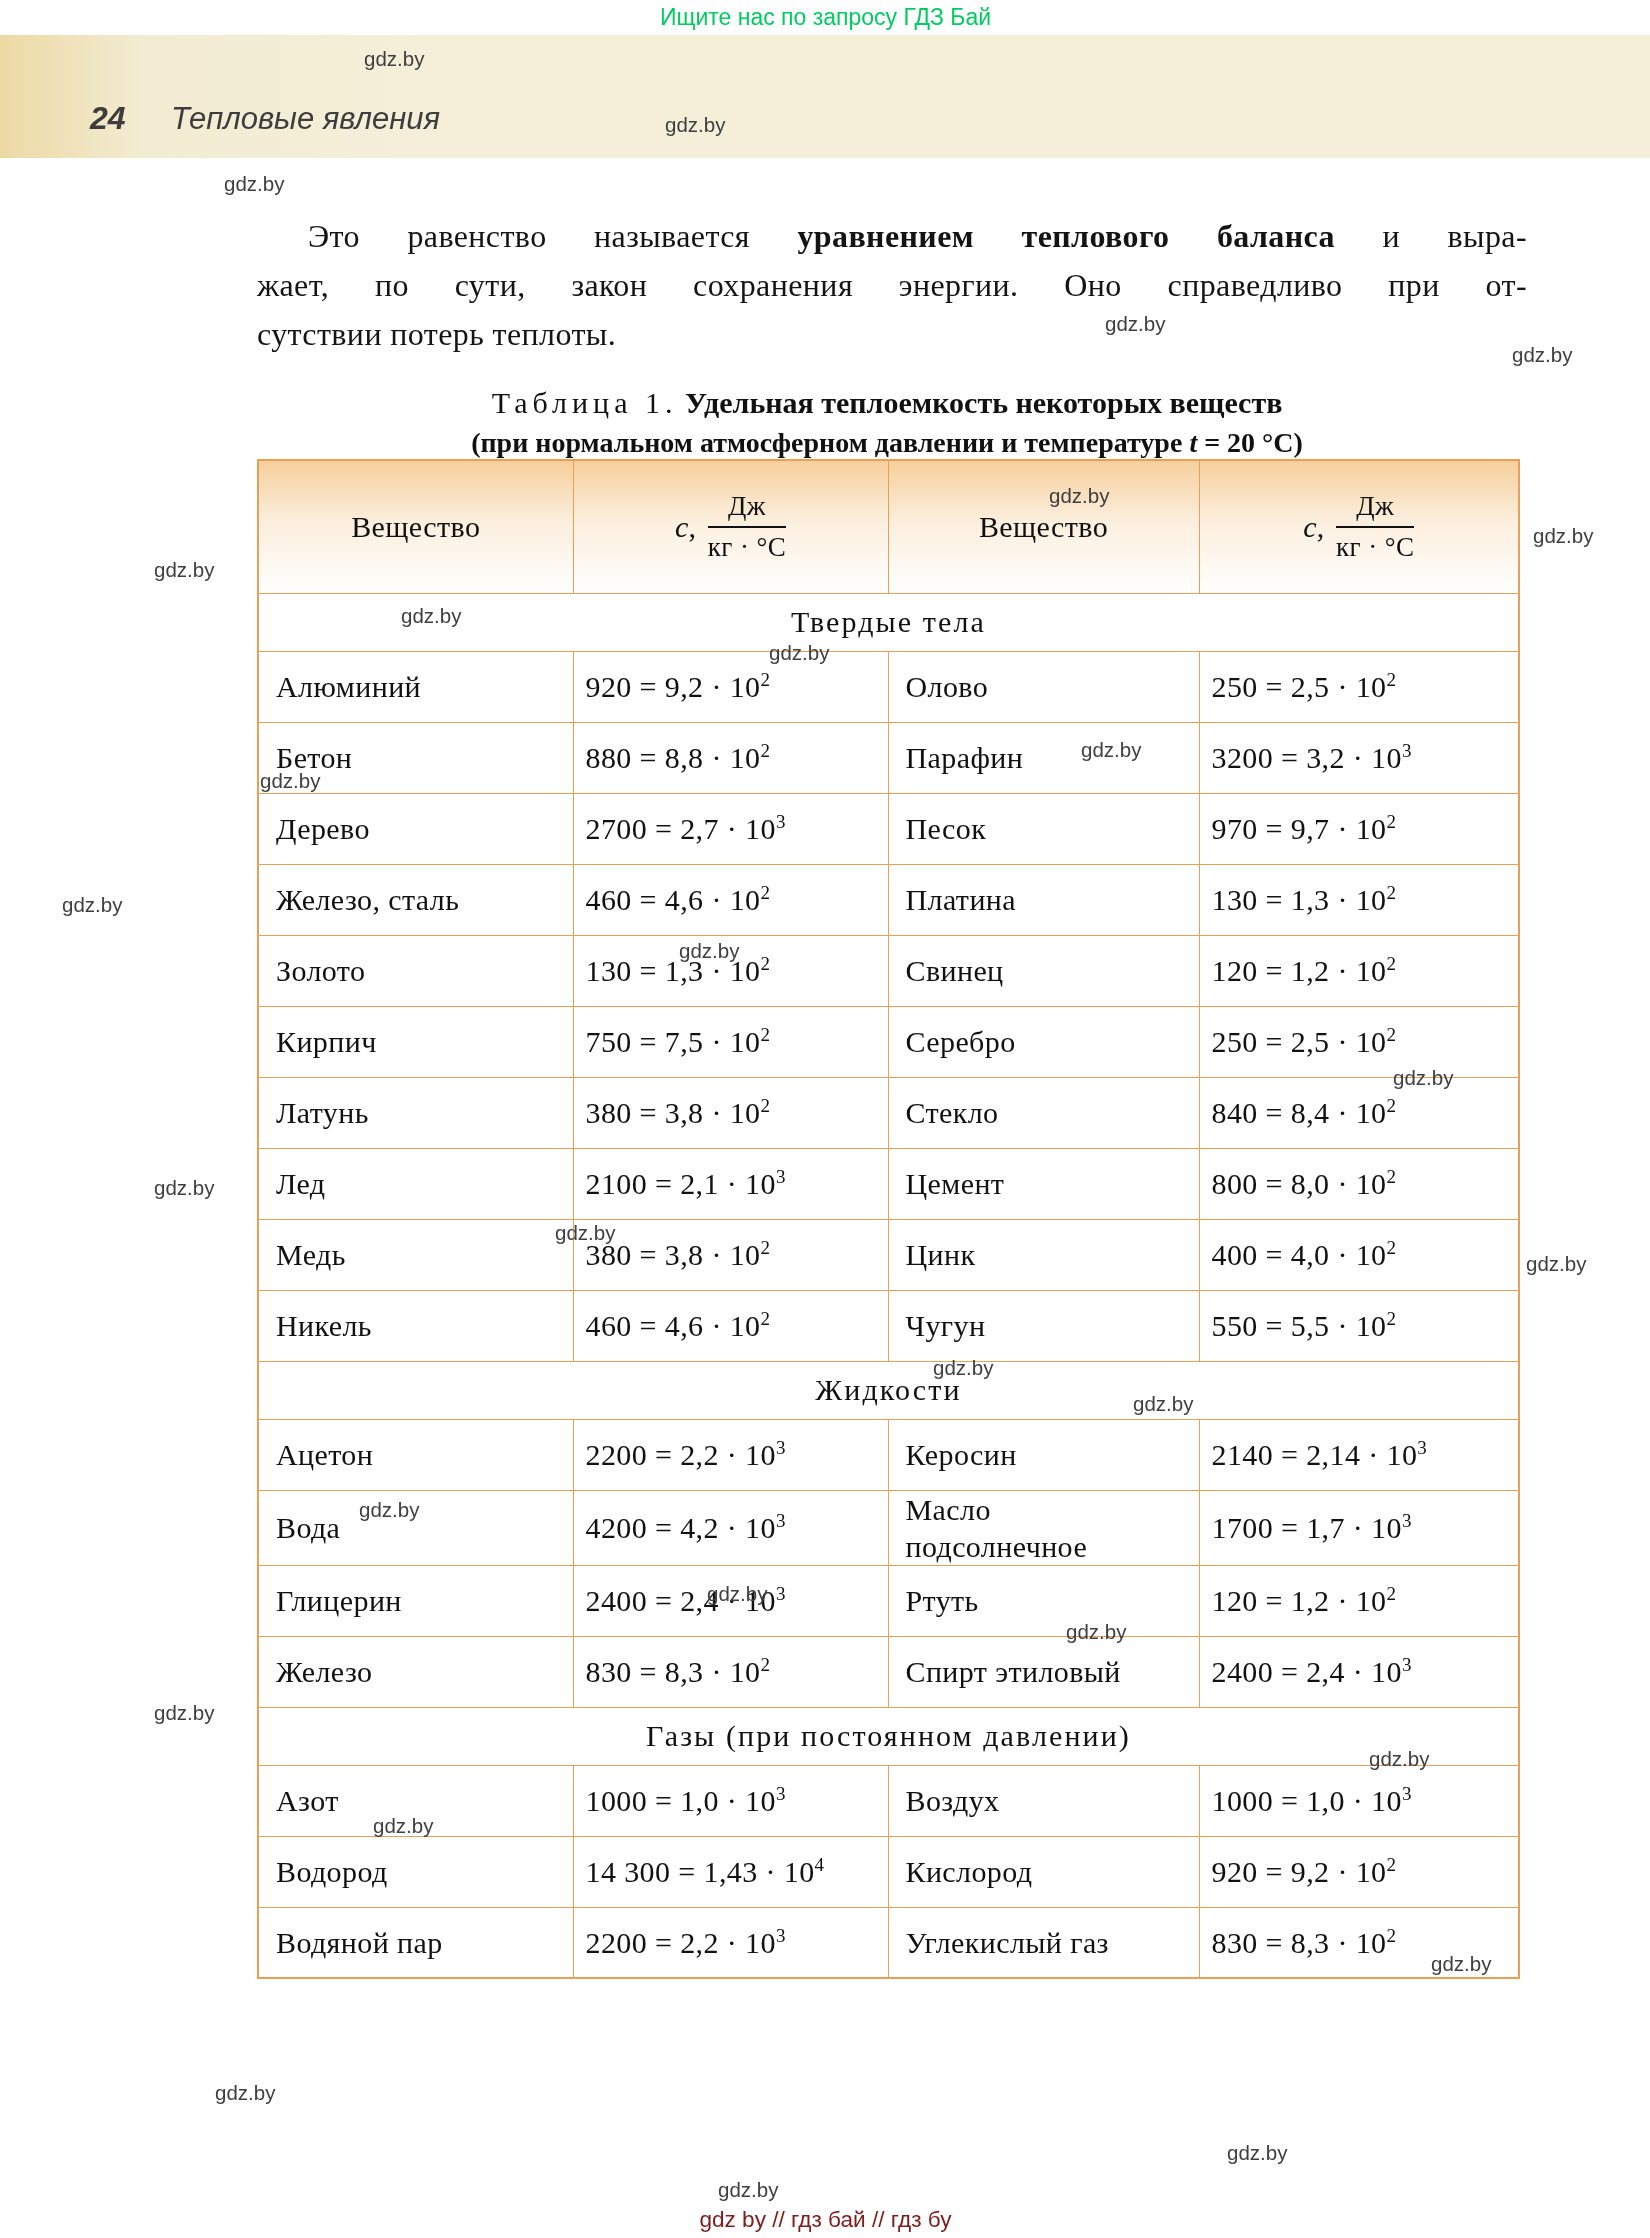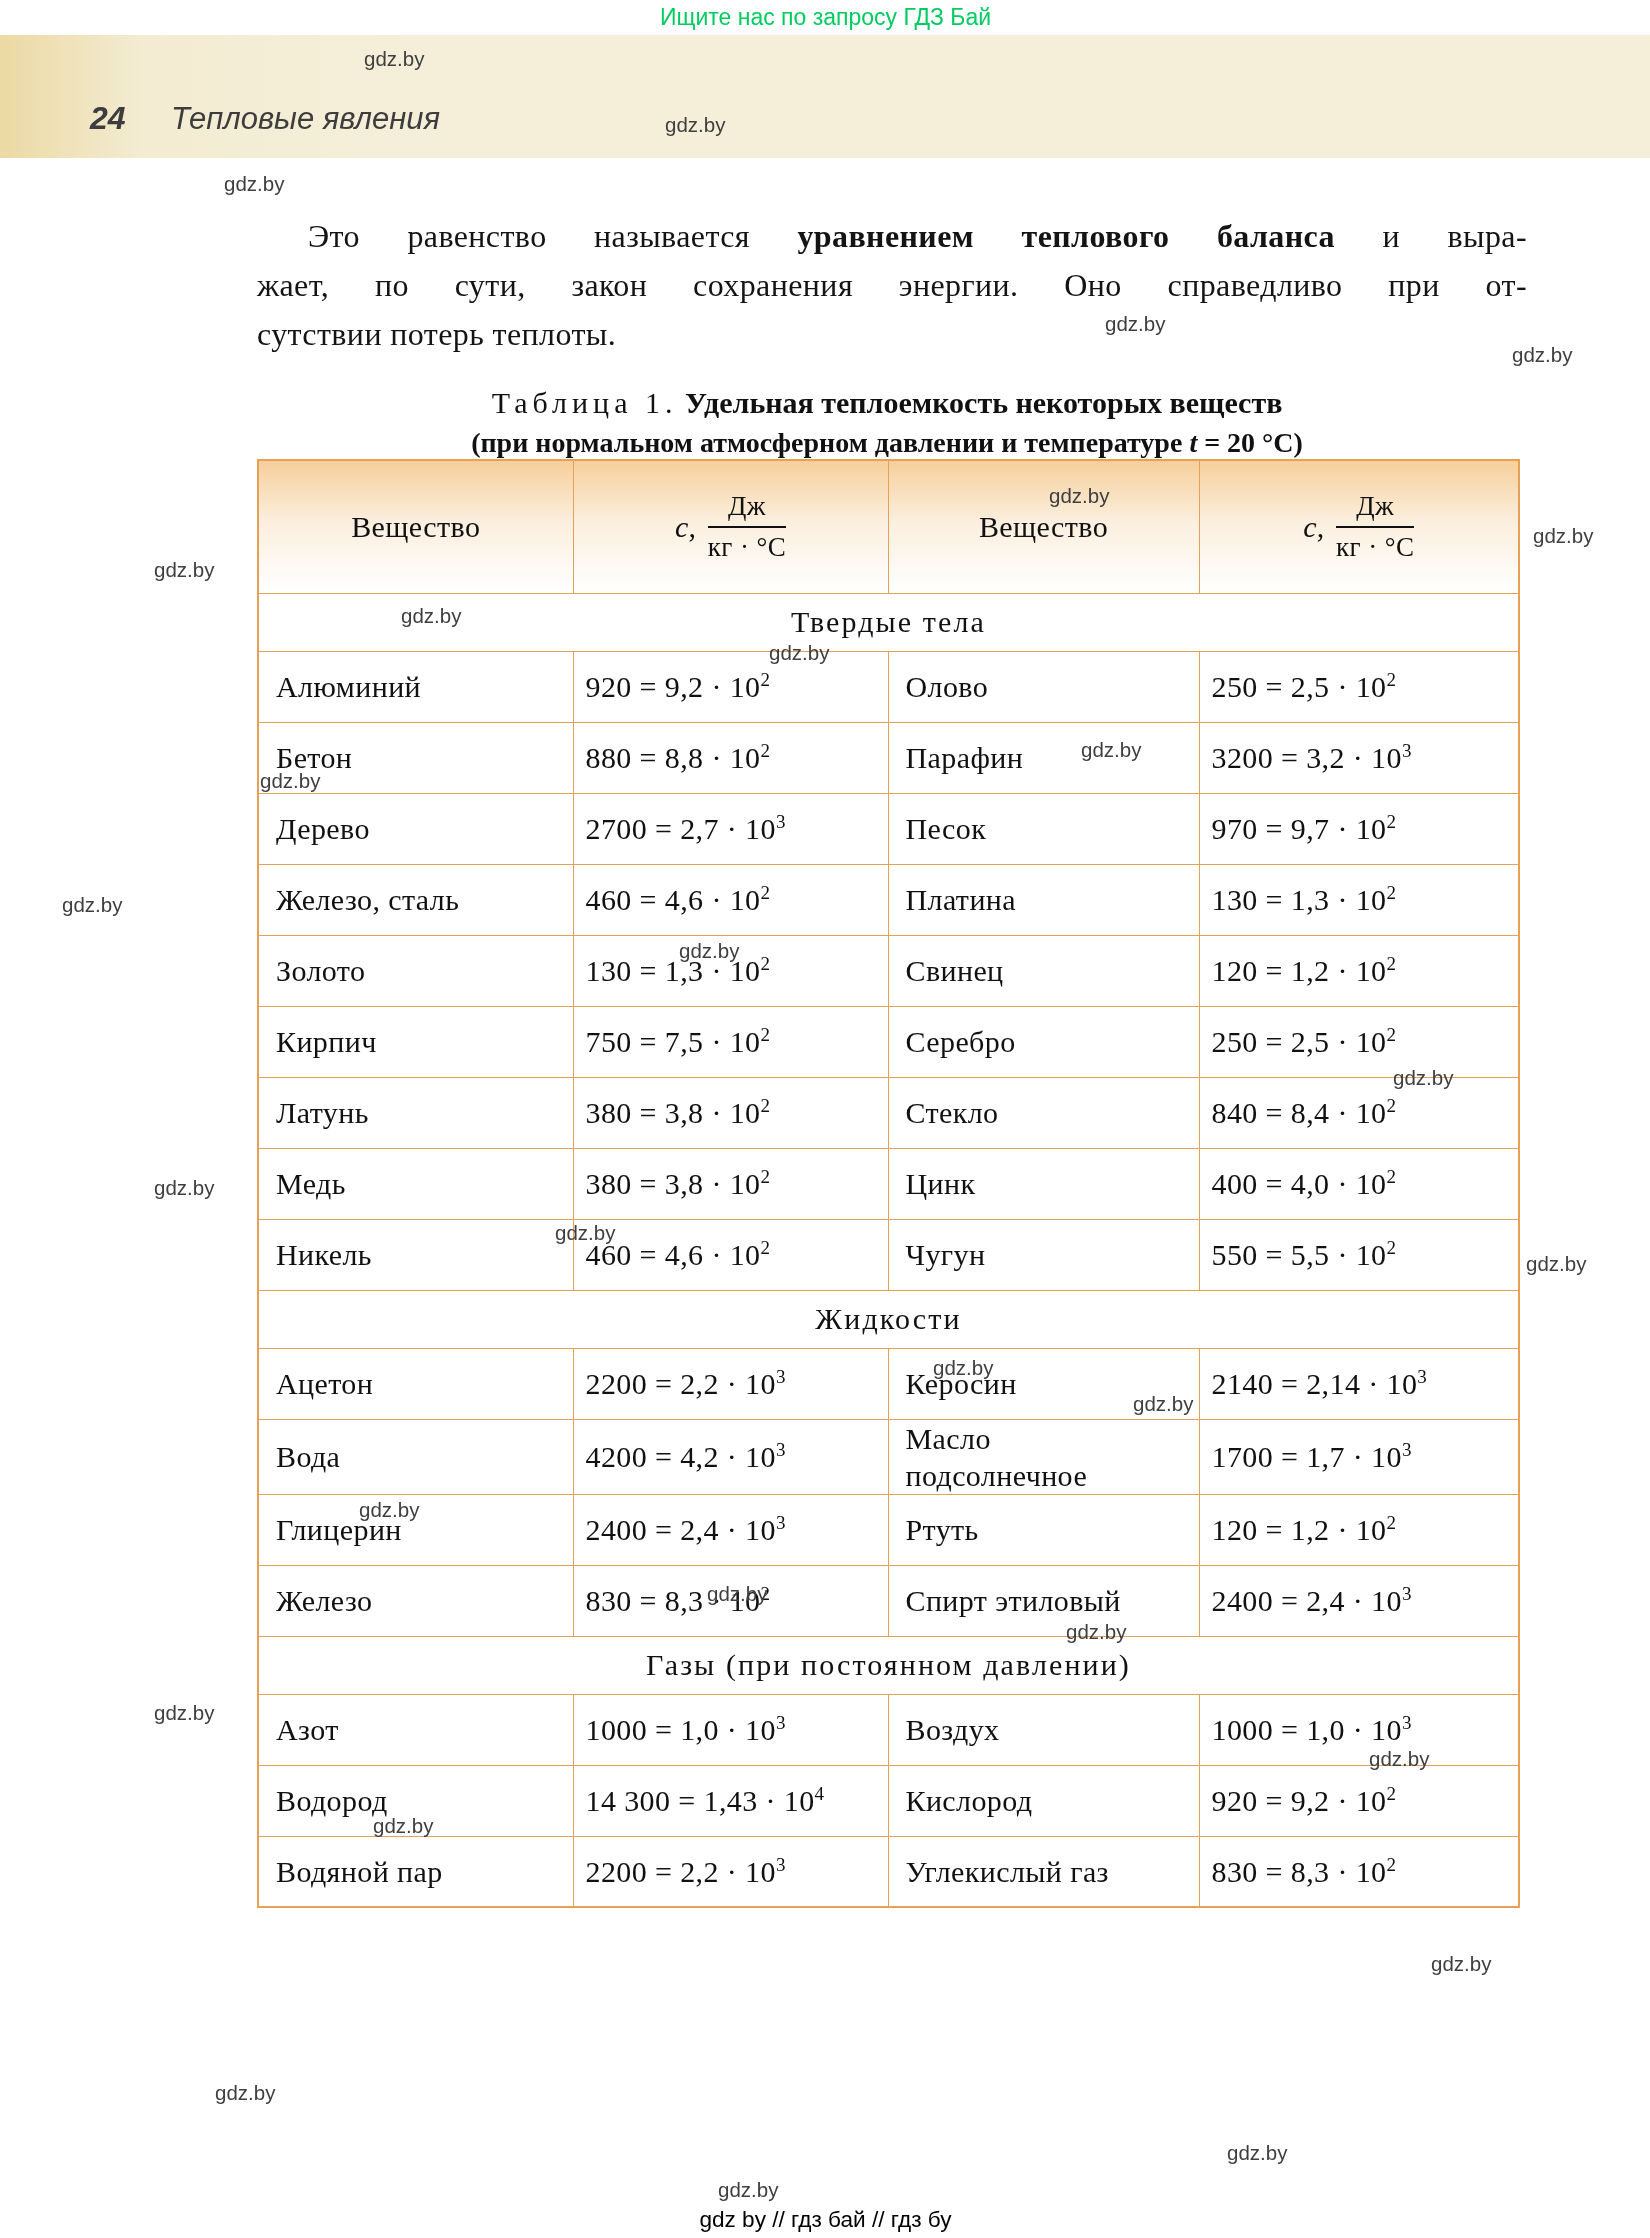--- a/index.html
+++ b/index.html
@@ -84,21 +84,21 @@
   .wm {
     position: absolute; z-index: 5;
     font-family: "Liberation Sans", sans-serif;
     font-size: 20.5px; color: #3f3f3f;
   }
   
   .footer {
     position: absolute; bottom: 5.6px; left: 0; width: 100%;
     text-align: center;
     font-family: "Liberation Sans", sans-serif;
-    font-size: 22.6px; color: #000000;
+    font-size: 22.6px; color: #7f1d1d;
   }
 </style>
 </head>
 <body>
 
 <div class="page">
 
   <div class="top-banner">
     <span class="promo-text">Ищите нас по запросу ГДЗ Бай</span>
   </div>
@@ -192,20 +192,26 @@
           <td class="name-cell"><span>Серебро</span></td>
           <td class="val-cell"><span>250 = 2,5 · 10</span><sup>2</sup></td>
         </tr>
         <tr class="data-row">
           <td class="name-cell"><span>Латунь</span></td>
           <td class="val-cell"><span>380 = 3,8 · 10</span><sup>2</sup></td>
           <td class="name-cell"><span>Стекло</span></td>
           <td class="val-cell"><span>840 = 8,4 · 10</span><sup>2</sup></td>
         </tr>
         <tr class="data-row">
+          <td class="name-cell"><span>Лед</span></td>
+          <td class="val-cell"><span>2100 = 2,1 · 10</span><sup>3</sup></td>
+          <td class="name-cell"><span>Цемент</span></td>
+          <td class="val-cell"><span>800 = 8,0 · 10</span><sup>2</sup></td>
+        </tr>
+        <tr class="data-row">
           <td class="name-cell"><span>Медь</span></td>
           <td class="val-cell"><span>380 = 3,8 · 10</span><sup>2</sup></td>
           <td class="name-cell"><span>Цинк</span></td>
           <td class="val-cell"><span>400 = 4,0 · 10</span><sup>2</sup></td>
         </tr>
         <tr class="data-row">
           <td class="name-cell"><span>Никель</span></td>
           <td class="val-cell"><span>460 = 4,6 · 10</span><sup>2</sup></td>
           <td class="name-cell"><span>Чугун</span></td>
           <td class="val-cell"><span>550 = 5,5 · 10</span><sup>2</sup></td>

